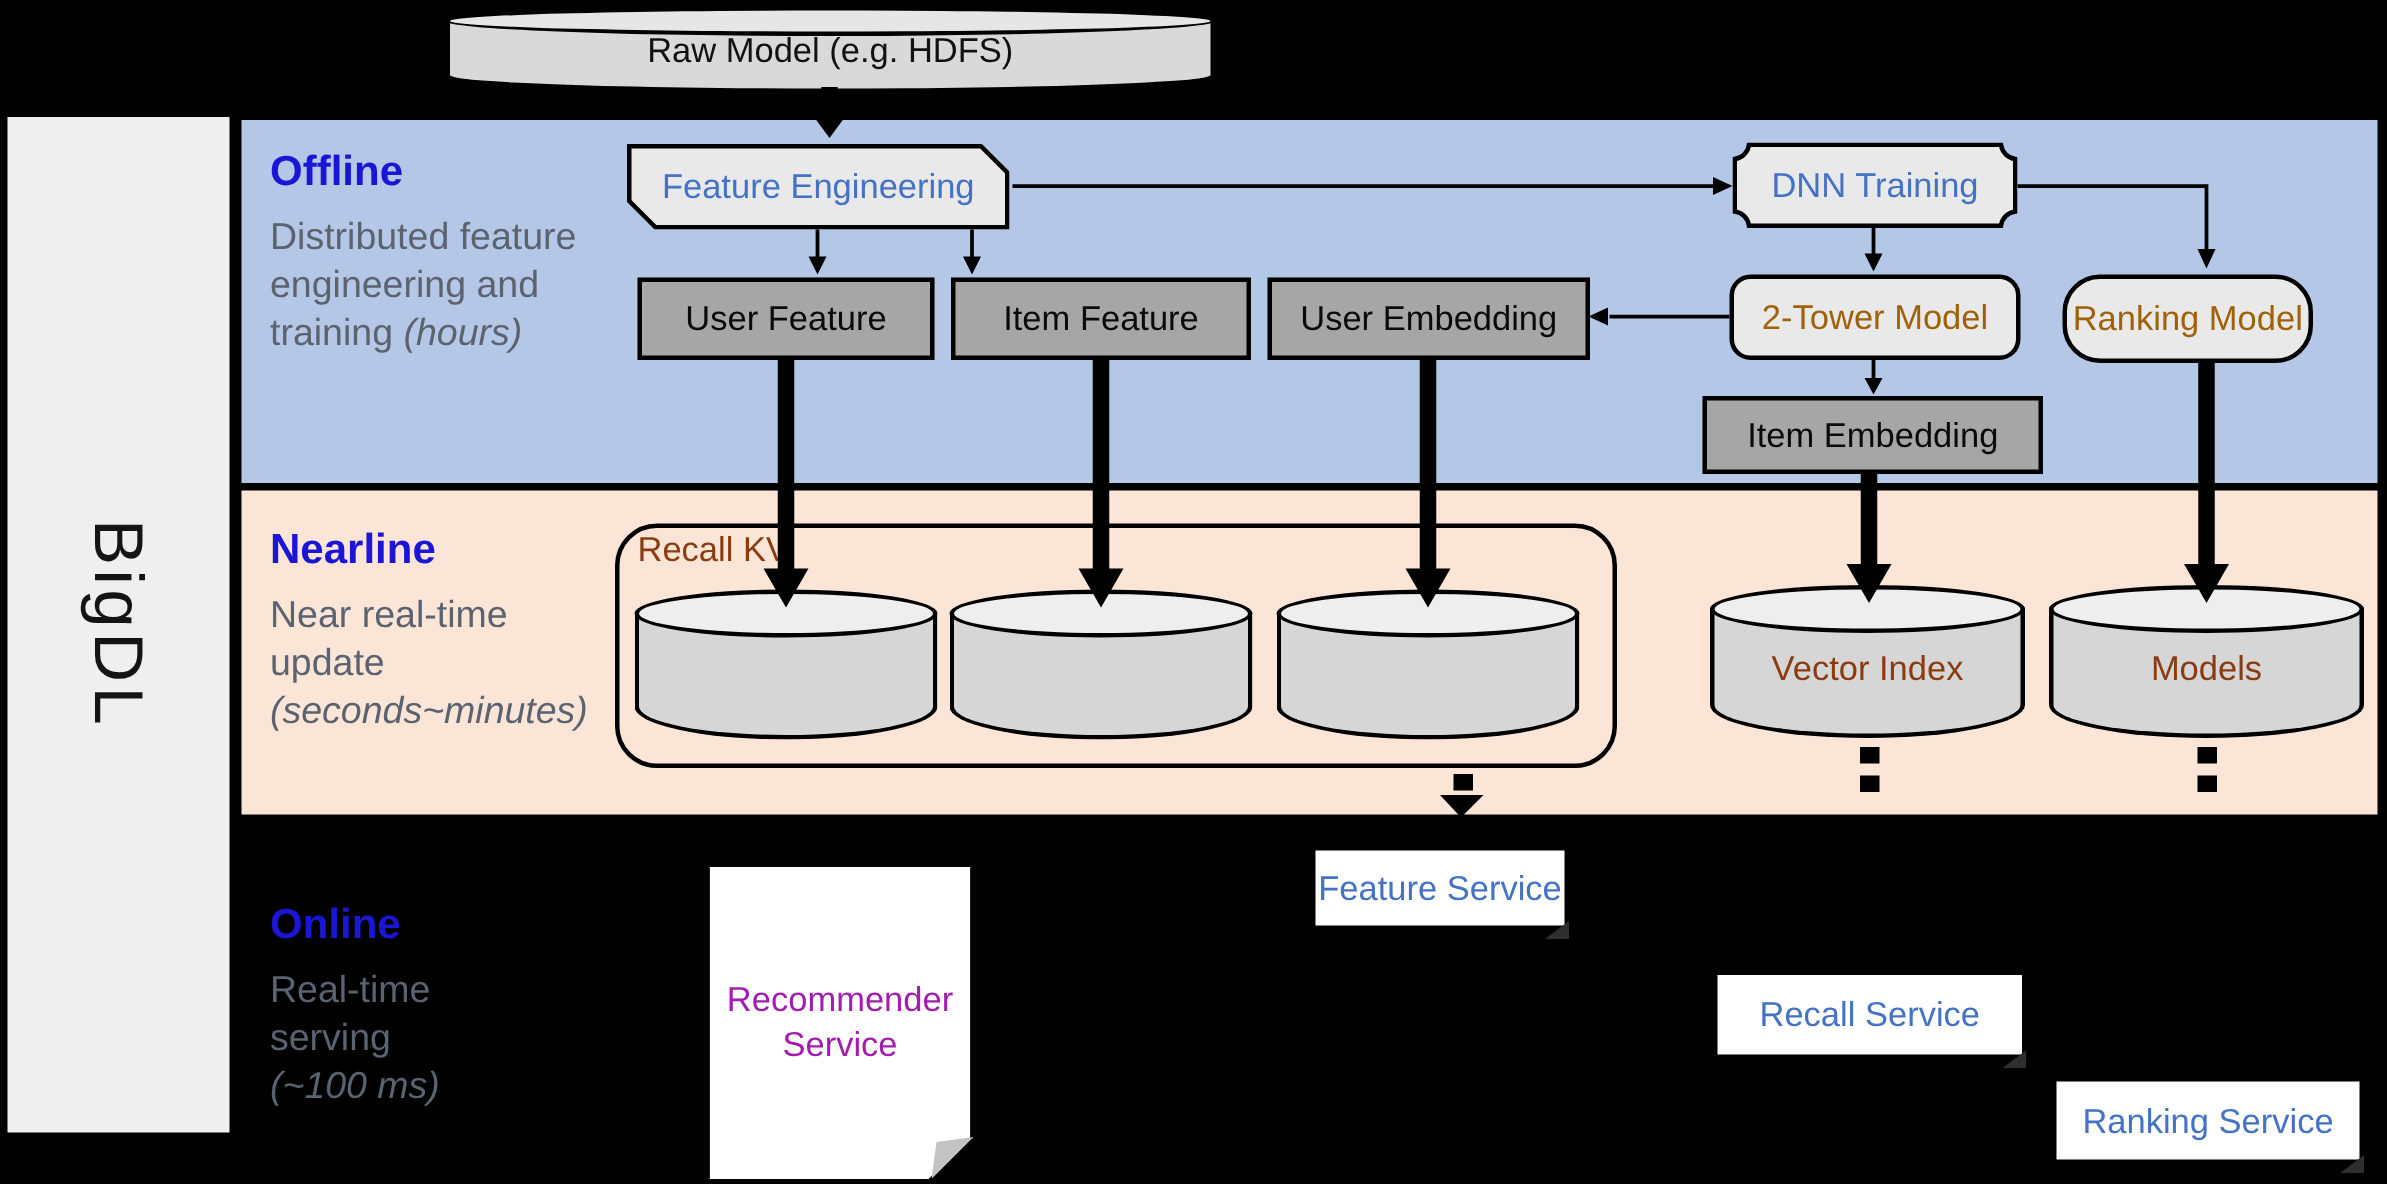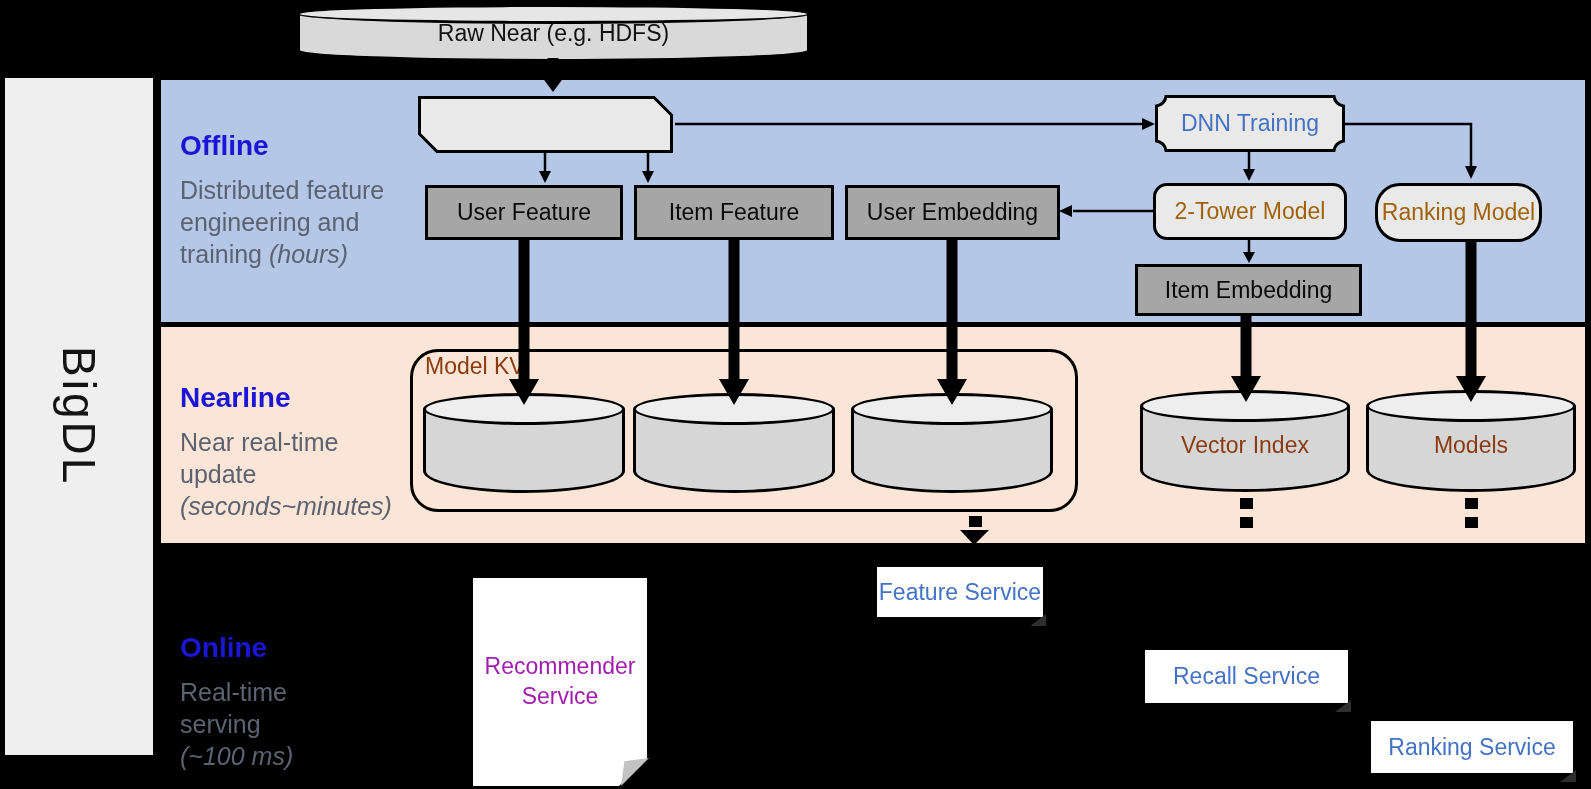--- a/index.html
+++ b/index.html
@@ -9,21 +9,21 @@
   }
   .abs{position:absolute;}
   
   .sidebar{left:5px;top:78px;width:148px;height:677px;background:#efefef;
     display:flex;align-items:center;justify-content:center;}
   .bigdl{writing-mode:vertical-rl;font-size:46px;color:#141414;letter-spacing:3px;}
   
   .band-offline{left:161px;top:80px;width:1424px;height:242px;background:#b4c7e7;}
   .band-nearline{left:161px;top:327px;width:1424px;height:216px;background:#fbe5d6;}
   
-  .band-label{color:#5c6370;font-size:25px;line-height:1.28;margin-top:32px;}
+  .band-label{color:#5c6370;font-size:25px;line-height:1.28;}
   .band-label .title{display:block;color:#1b15d6;font-weight:bold;font-size:28px;margin-bottom:10px;}
   .it{font-style:italic;}
   .lbl-offline{left:180px;top:96px;width:215px;}
   .lbl-nearline{left:180px;top:348px;width:220px;}
   .lbl-online{left:180px;top:598px;width:135px;}
   
   .node{display:flex;align-items:center;justify-content:center;text-align:center;
     font-size:23px;box-sizing:border-box;}
   .gray-box{background:#a6a6a6;border:3px solid #000;color:#0a0a0a;}
   .round-box{background:#e9e9e9;border:3px solid #000;border-radius:14px;color:#a16207;}
@@ -78,45 +78,46 @@
   </div>
   <div class="abs band-label lbl-online">
     <span class="title">Online</span>
     <span>Real-time serving</span>
     <span class="it">(~100 ms)</span>
   </div>
 
   <div class="abs cyl raw-cyl" style="left:297px;top:4px;width:513px;height:58px;">
     <div class="cyl-body"></div>
     <div class="cyl-top"></div>
-    <div class="cyl-label">Raw Near (e.g. HDFS)</div>
+    <div class="cyl-label">Raw Model (e.g. HDFS)</div>
   </div>
 
   <div class="abs shape-wrap" style="left:418px;top:96px;width:255px;height:57px;">
     <svg viewBox="0 0 255 57">
       <path d="M1.5,1.5 H236 L253.5,19 V55.5 H19 L1.5,38 Z" fill="#e9e9e9" stroke="#000" stroke-width="3"></path>
     </svg>
+    <div class="shape-label">Feature Engineering</div>
   </div>
 
   <div class="abs shape-wrap" style="left:1155px;top:95px;width:190px;height:57px;">
     <svg viewBox="0 0 190 57">
       <path d="M11,1.5 H179 A11,11 0 0 0 188.5,11 V46 A11,11 0 0 0 179,55.5 H11 A11,11 0 0 0 1.5,46 V11 A11,11 0 0 0 11,1.5 Z" fill="#e9e9e9" stroke="#000" stroke-width="3"></path>
     </svg>
     <div class="shape-label">DNN Training</div>
   </div>
 
   <div class="abs node gray-box" style="left:425px;top:185px;width:198px;height:55px;">User Feature</div>
   <div class="abs node gray-box" style="left:634px;top:185px;width:200px;height:55px;">Item Feature</div>
   <div class="abs node gray-box" style="left:845px;top:185px;width:215px;height:55px;">User Embedding</div>
   <div class="abs node round-box" style="left:1153px;top:183px;width:194px;height:57px;">2-Tower Model</div>
   <div class="abs node round-box" style="left:1375px;top:183px;width:167px;height:59px;border-radius:25px;">Ranking Model</div>
   <div class="abs node gray-box" style="left:1135px;top:264px;width:227px;height:52px;">Item Embedding</div>
 
   <div class="abs redis-box"></div>
-  <div class="abs redis-label">Model KV</div>
+  <div class="abs redis-label">Recall KV</div>
 
   <div class="abs cyl" style="left:423px;top:393px;width:202px;height:100px;">
     <div class="cyl-body"></div>
     <div class="cyl-top"></div>
   </div>
   <div class="abs cyl" style="left:633px;top:393px;width:202px;height:100px;">
     <div class="cyl-body"></div>
     <div class="cyl-top"></div>
   </div>
   <div class="abs cyl" style="left:851px;top:393px;width:202px;height:100px;">

